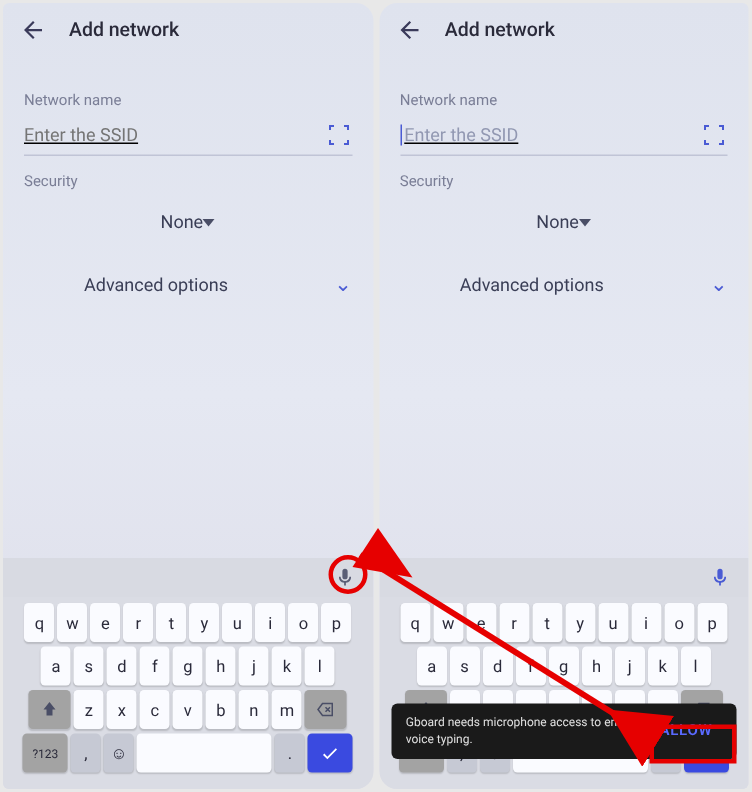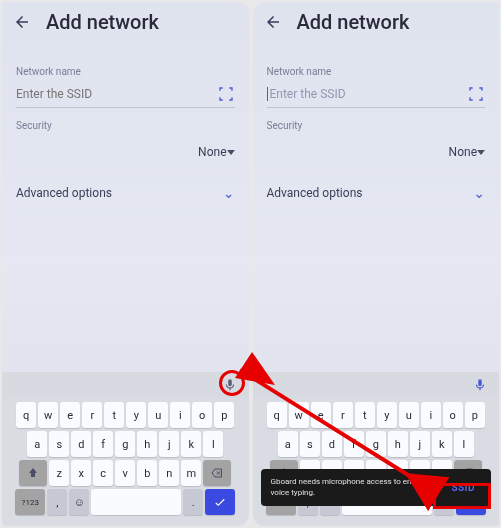--- a/index.html
+++ b/index.html
@@ -2,31 +2,31 @@
 <html><head>
 <meta charset="utf-8">
 <style>
   * { box-sizing: border-box; margin: 0; padding: 0; font-family: -apple-system, Roboto, sans-serif; }
   body { width: 501px; height: 528px; background: #e8e8e8; display: flex; position: relative; }
   .phone { flex: 1; background: linear-gradient(180deg, #dfe3ee 0%, #e5e8f2 50%, #dcdce8 100%); border-radius: 4px; margin: 2px; position: relative; overflow: hidden; display: flex; flex-direction: column; }
   .phone-left { border-top-right-radius: 12px; border-bottom-right-radius: 12px; }
   .phone-right { border-top-left-radius: 12px; border-bottom-left-radius: 12px; }
   .header { display: flex; align-items: center; padding: 8px 10px; }
   .back { width: 20px; height: 20px; display: flex; align-items: center; justify-content: center; color: #3a3a5a; }
-  .title { margin-left: 14px; font-size: 20px; font-weight: 500; color: #2a2a3a; }
+  .title { margin-left: 14px; font-size: 13px; font-weight: 500; color: #2a2a3a; }
   .section { padding: 4px 14px; }
   .label { font-size: 10px; color: #7a7e96; margin-top: 20px; }
-  .input-row { display: flex; align-items: center; margin-top: 4px; padding: 4px 0; border-bottom: 1px solid #c0c4d6; }
+  .input-row { display: flex; align-items: center; margin-top: 4px; padding: 4px 0; border-bottom: 1px solid #c0c4d6; text-decoration: underline; }
   .input-field { flex: 1; font-size: 12px; color: #9298b2; background: transparent; border: none; outline: none; }
   .input-field.cursor::before { content: ""; display: inline-block; width: 1px; height: 14px; background: #4a5bd4; vertical-align: middle; margin-right: 2px; }
   .qr-icon { width: 18px; height: 18px; color: #4a5bd4; display: flex; align-items: center; justify-content: center; }
-  .select-row { display: flex; align-items: center; justify-content: flex-end; margin-top: 8px; padding: 6px 0; }
+  .select-row { display: flex; align-items: center; justify-content: center; margin-top: 8px; padding: 6px 0; }
   .select-val { font-size: 12px; color: #3a3e56; }
   .caret { width: 0; height: 0; border-left: 4px solid transparent; border-right: 4px solid transparent; border-top: 5px solid #4a4e66; }
-  .adv-row { display: flex; align-items: center; justify-content: space-between; margin-top: 14px; padding: 6px 0; }
+  .adv-row { display: flex; align-items: center; justify-content: space-between; margin-top: 14px; padding: 6px 0; margin-left: 40px; }
   .adv-label { font-size: 12px; color: #3a3e56; }
   .chev { color: #4a5bd4; font-size: 14px; }
   .spacer { flex: 1; }
   .suggestion-bar { background: #d8dae2; height: 26px; display: flex; align-items: center; justify-content: flex-end; padding: 0 10px; position: relative; }
   .mic { width: 18px; height: 18px; color: #5a5e76; display: flex; align-items: center; justify-content: center; }
   .mic-circle { position: absolute; right: 4px; top: -2px; width: 26px; height: 26px; border: 3px solid #e60000; border-radius: 50%; pointer-events: none; }
   .keyboard { background: #dadce4; padding: 4px 2px 8px; }
   .krow { display: flex; justify-content: center; gap: 2px; margin-bottom: 3px; }
   .key { background: #fafbff; border-radius: 3px; width: 20px; height: 26px; display: flex; align-items: center; justify-content: center; font-size: 11px; color: #2a2a3a; box-shadow: 0 1px 1px rgba(0,0,0,0.15); text-transform: lowercase; }
   .key.wide { width: 28px; background: #a3a3a3; }
@@ -228,21 +228,21 @@
         <div class="key dark">.</div>
         <div class="key enter">
           <svg width="14" height="14" viewBox="0 0 24 24" fill="#fff">
             <path d="M9 16.2l-3.5-3.5L4 14.2 9 19l11-11-1.4-1.4z"></path>
           </svg>
         </div>
       </div>
   </div>
   <div class="snackbar">
     <div class="snack-text">Gboard needs microphone access to enable voice typing.</div>
-    <div class="snack-btn">SSID</div>
+    <div class="snack-btn">ALLOW</div>
   </div>
   <div class="allow-box"></div>
 </div>
 
 <svg class="arrow-svg">
   <defs>
       <marker id="ah" markerWidth="10" markerHeight="10" refX="2" refY="5" orient="auto">
         <path d="M0,0 L10,5 L0,10 z" fill="#e60000"></path>
       </marker>
     </defs>

